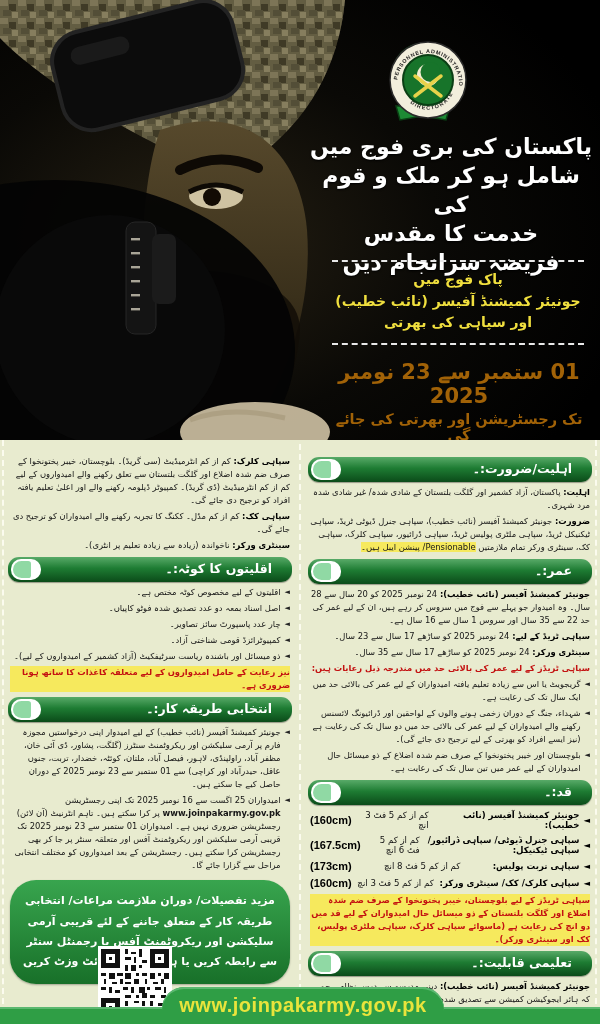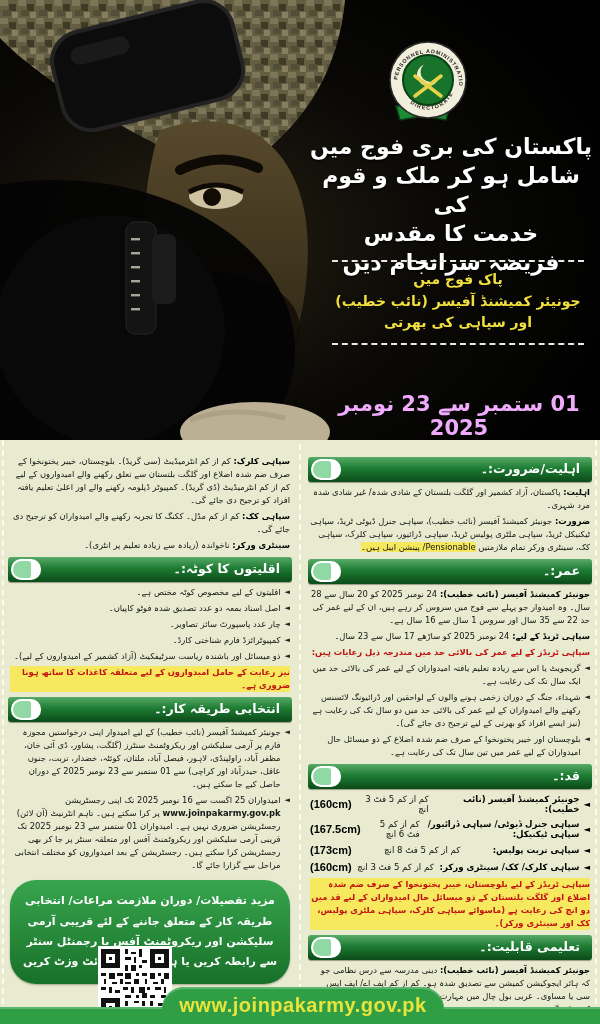--- a/index.html
+++ b/index.html
@@ -7,32 +7,32 @@
           background:#e8ebcf;font-family:"DejaVu Sans",sans-serif;}
   
   .photo{position:absolute;top:0;left:0;width:600px;height:440px;background:#000;}
   .photo svg{position:absolute;inset:0;}
   .logos{position:absolute;top:40px;left:388px;display:flex;gap:8px;align-items:flex-start;}
   .headline{position:absolute;top:132px;left:308px;width:286px;text-align:center;color:#fff;
             font-weight:bold;font-size:22px;line-height:1.32;direction:rtl;text-shadow:0 1px 2px #000;}
   .recruit{position:absolute;top:260px;left:332px;width:252px;border-top:2px dashed #e8e8e8;
            border-bottom:2px dashed #e8e8e8;padding:7px 0 9px;text-align:center;color:#f0df3e;
            font-weight:bold;font-size:14px;line-height:1.55;direction:rtl;}
-  .dates{position:absolute;top:360px;left:330px;width:258px;text-align:center;color:#f0abfc;direction:rtl;margin-top:32px;}
+  .dates{position:absolute;top:360px;left:330px;width:258px;text-align:center;color:#a16207;direction:rtl;}
   .date1{font-size:21px;font-weight:bold;}
   .date2{font-size:14.5px;font-weight:bold;margin-top:3px;}
   
   .body{position:absolute;top:440px;left:0;width:600px;height:584px;background:#e8ebcf;
         display:flex;direction:rtl;padding:4px 8px;box-sizing:border-box;gap:7px;}
   .col{width:287px;direction:rtl;overflow:hidden;margin-top:8px;}
   .divider{border-left:2px dashed #fbfbee;}
   .edge{position:absolute;top:440px;height:584px;border-left:2px dashed #fbfbee;}
   .edge.l{left:2px}.edge.r{left:595px}
-  .sec{background:linear-gradient(180deg,#58aa68 0%,#1e7c33 45%,#0b4b19 100%);border-radius:3px;
-       color:#fff;font-weight:bold;font-size:12.5px;padding:4px 12px 6px;position:relative;
+  .sec{background:linear-gradient(180deg,#58aa68 0%,#1e7c33 45%,#0b4b19 100%);border-radius:11px;
+       color:#fff;font-weight:bold;font-size:12.5px;padding:4px 20px 6px;position:relative;
        margin:5px 0 4px;text-align:right;box-shadow:0 1px 1px rgba(0,0,0,.35);}
   .sec .notch{position:absolute;left:3px;top:2px;bottom:2px;width:30px;background:#fff;border-radius:10px;}
   .sec .notch::after{content:"";position:absolute;left:2px;top:2px;bottom:2px;right:10px;
        background:#90d9a4;border-radius:9px 3px 3px 9px;}
   .t{margin:3px 2px;font-size:8.4px;line-height:1.55;color:#151515;text-align:right;}
   .t b{color:#000;}
   .bl{display:flex;gap:4px;align-items:flex-start;margin:3px 2px;}
   .bl .mk{font-size:7px;line-height:1.3;margin-top:2px;color:#222;}
   .bl .tx{flex:1;font-size:8.4px;line-height:1.55;color:#151515;text-align:right;}
   .red{color:#c31111;font-weight:bold;}
@@ -182,20 +182,21 @@
       </div>
       <p class="t"><b>اہلیت:</b><span> پاکستان، آزاد کشمیر اور گلگت بلتستان کے شادی شدہ/ غیر شادی شدہ مرد شہری۔</span></p>
       <p class="t"><b>ضرورت:</b><span> جونیئر کمیشنڈ آفیسر (نائب خطیب)، سپاہی جنرل ڈیوٹی ٹریڈ، سپاہی ٹیکنیکل ٹریڈ، سپاہی ملٹری پولیس ٹریڈ، سپاہی ڈرائیور، سپاہی کلرک، سپاہی کک، سینٹری ورکر تمام ملازمتیں </span><span class="hl">Pensionable/ پینشن ایبل ہیں۔</span></p>
 
       <div class="sec">
         <span class="notch"></span>
         <span>عمر:۔</span>
       </div>
       <p class="t"><b>جونیئر کمیشنڈ آفیسر (نائب خطیب):</b><span> 24 نومبر 2025 کو 20 سال سے 28 سال۔ وہ امیدوار جو پہلے سے فوج میں سروس کر رہے ہیں، ان کے لیے عمر کی حد 22 سے 35 سال اور سروس 1 سال سے 16 سال ہے۔</span></p>
       <p class="t"><b>سپاہی ٹریڈ کے لیے:</b><span> 24 نومبر 2025 کو ساڑھے 17 سال سے 23 سال۔</span></p>
+      <p class="t"><b>سینٹری ورکر:</b><span> 24 نومبر 2025 کو ساڑھے 17 سال سے 35 سال۔</span></p>
       <p class="t red">سپاہی ٹریڈز کے لیے عمر کی بالائی حد میں مندرجہ ذیل رعایات ہیں:</p>
 
       <div class="bl">
           <span class="mk">◄</span>
           <span class="tx">گریجویٹ یا اس سے زیادہ تعلیم یافتہ امیدواران کے لیے عمر کی بالائی حد میں ایک سال تک کی رعایت ہے۔</span>
         </div>
       <div class="bl">
           <span class="mk">◄</span>
           <span class="tx">شہداء، جنگ کے دوران زخمی ہونے والوں کے لواحقین اور ڈرائیونگ لائسنس رکھنے والے امیدواران کے لیے عمر کی بالائی حد میں دو سال تک کی رعایت ہے (نیز ایسے افراد کو بھرتی کے لیے ترجیح دی جائے گی)۔</span>
         </div>
@@ -269,21 +270,21 @@
       <div class="bl">
           <span class="mk">◄</span>
           <span class="tx">اصل اسناد بمعہ دو عدد تصدیق شدہ فوٹو کاپیاں۔</span>
         </div>
       <div class="bl">
           <span class="mk">◄</span>
           <span class="tx">چار عدد پاسپورٹ سائز تصاویر۔</span>
         </div>
       <div class="bl">
           <span class="mk">◄</span>
-          <span class="tx">کمپیوٹرائزڈ فارم شناختی کارڈ۔</span>
+          <span class="tx">کمپیوٹرائزڈ قومی شناختی آزاد۔</span>
         </div>
       <div class="bl">
           <span class="mk">◄</span>
           <span class="tx">ذو میسائل اور باشندہ ریاست سرٹیفکیٹ (آزاد کشمیر کے امیدواروں کے لیے)۔</span>
         </div>
       <p class="t red hl">نیز رعایت کے حامل امیدواروں کے لیے متعلقہ کاغذات کا ساتھ ہونا ضروری ہے۔</p>
 
       <div class="sec">
         <span class="notch"></span>
         <span>انتخابی طریقہ کار:۔</span>

